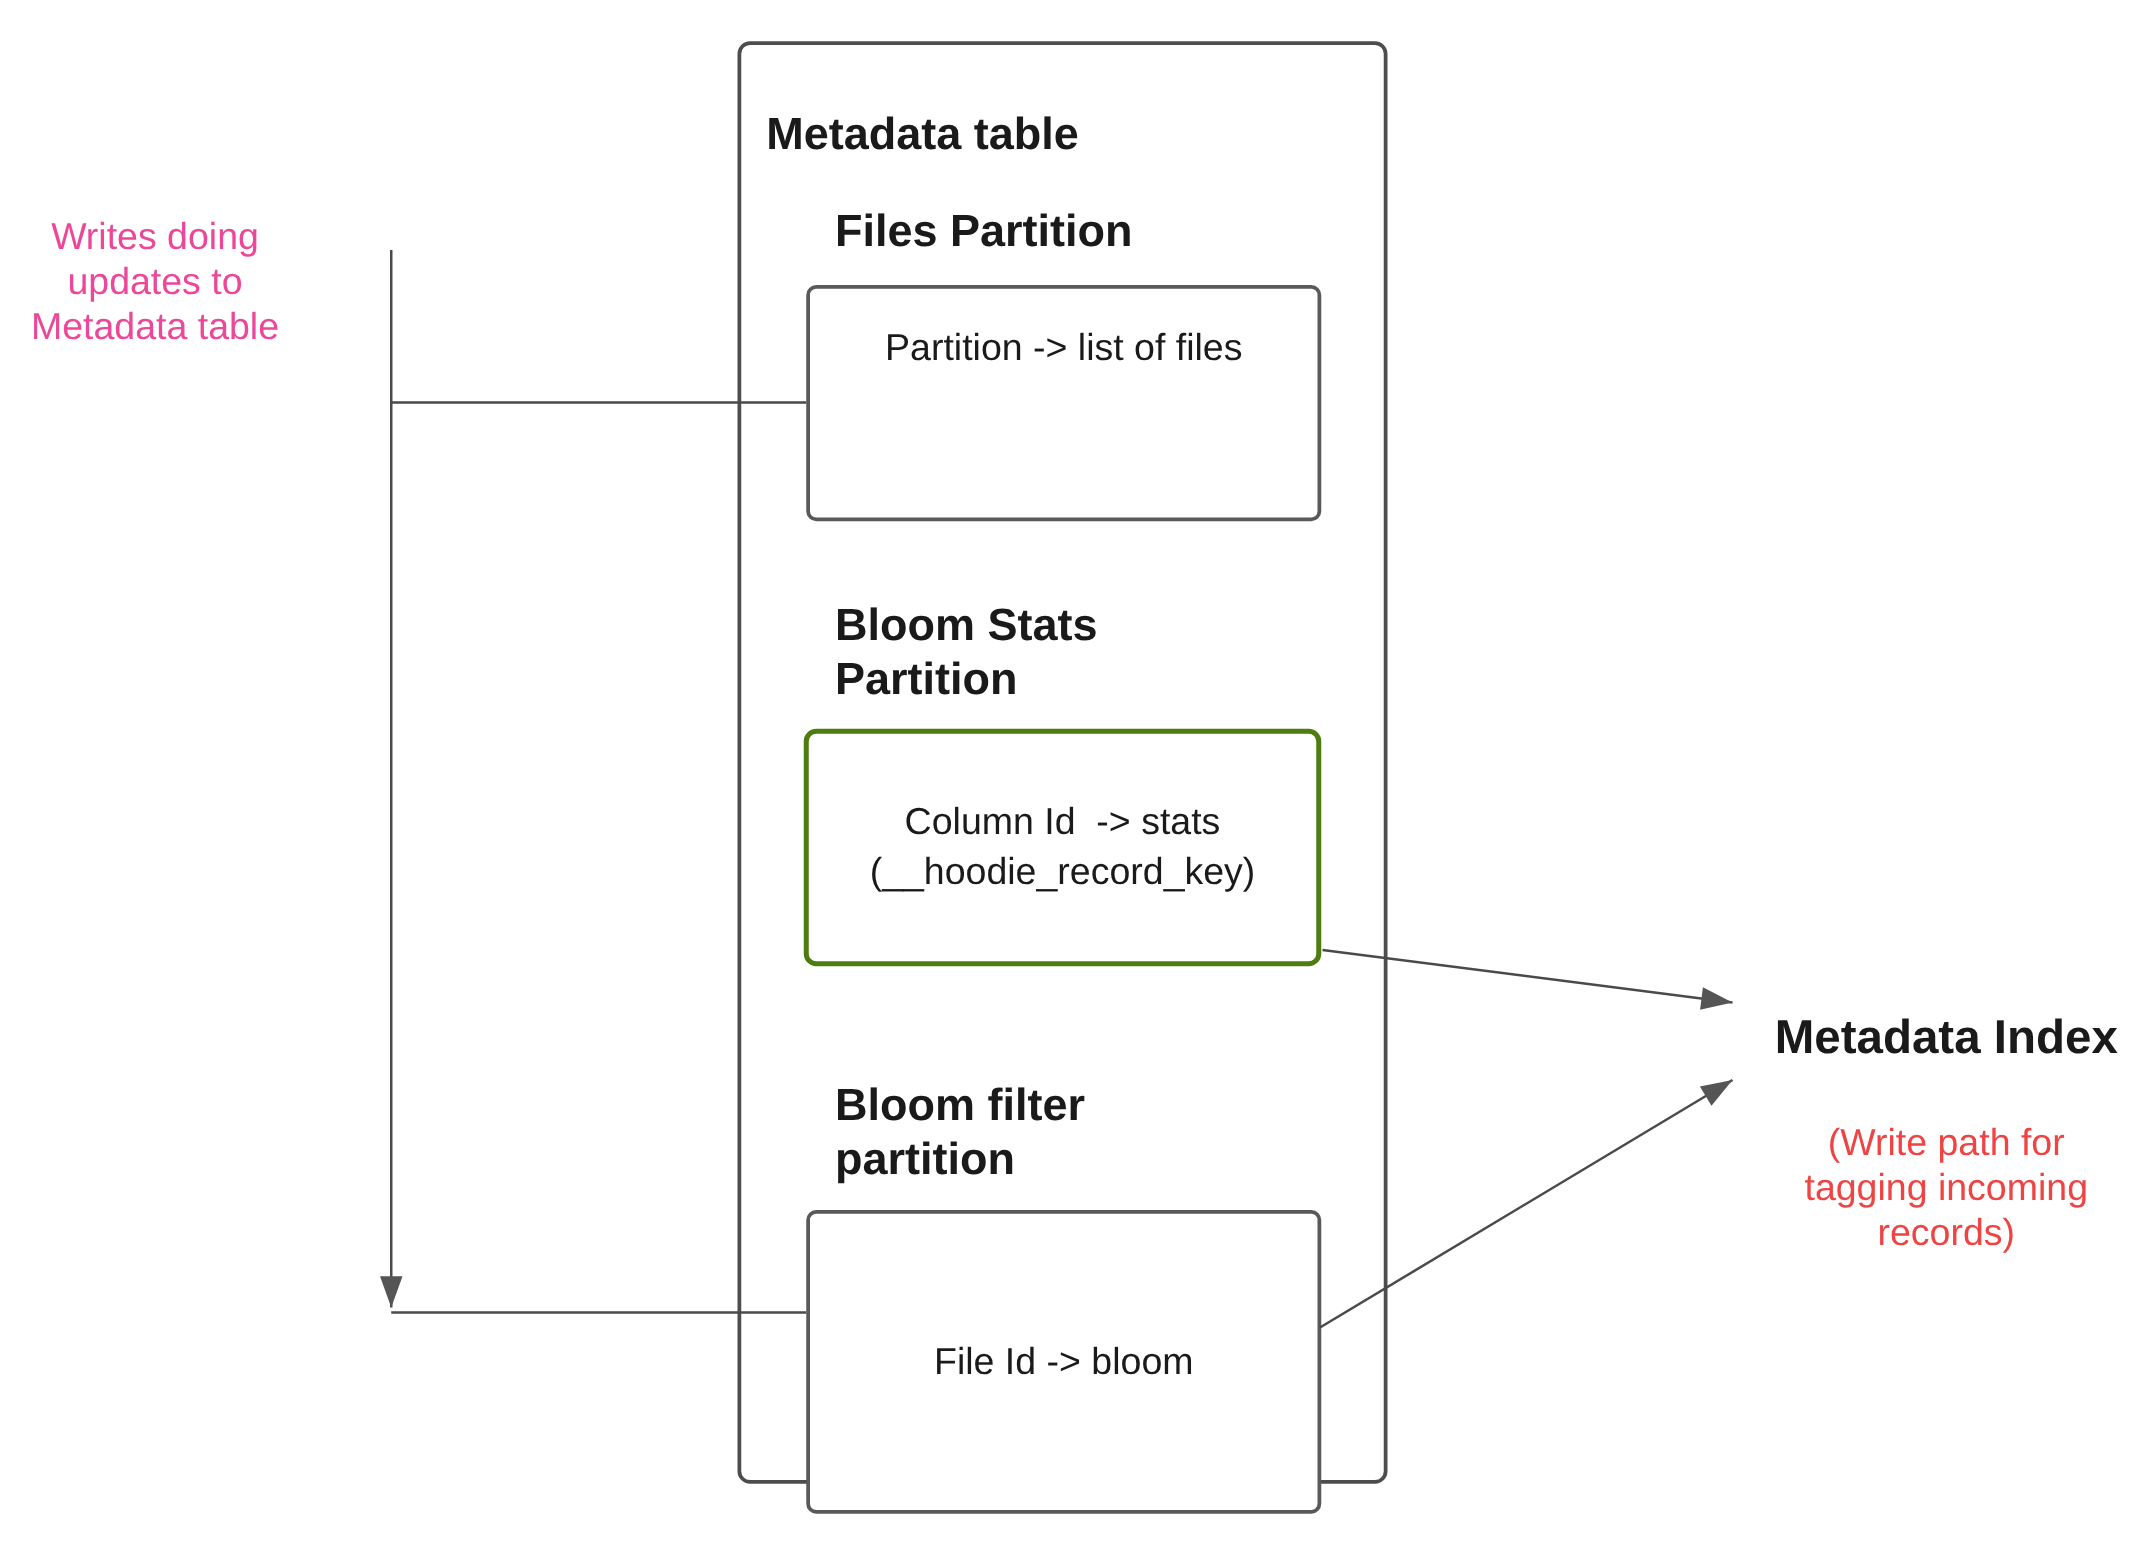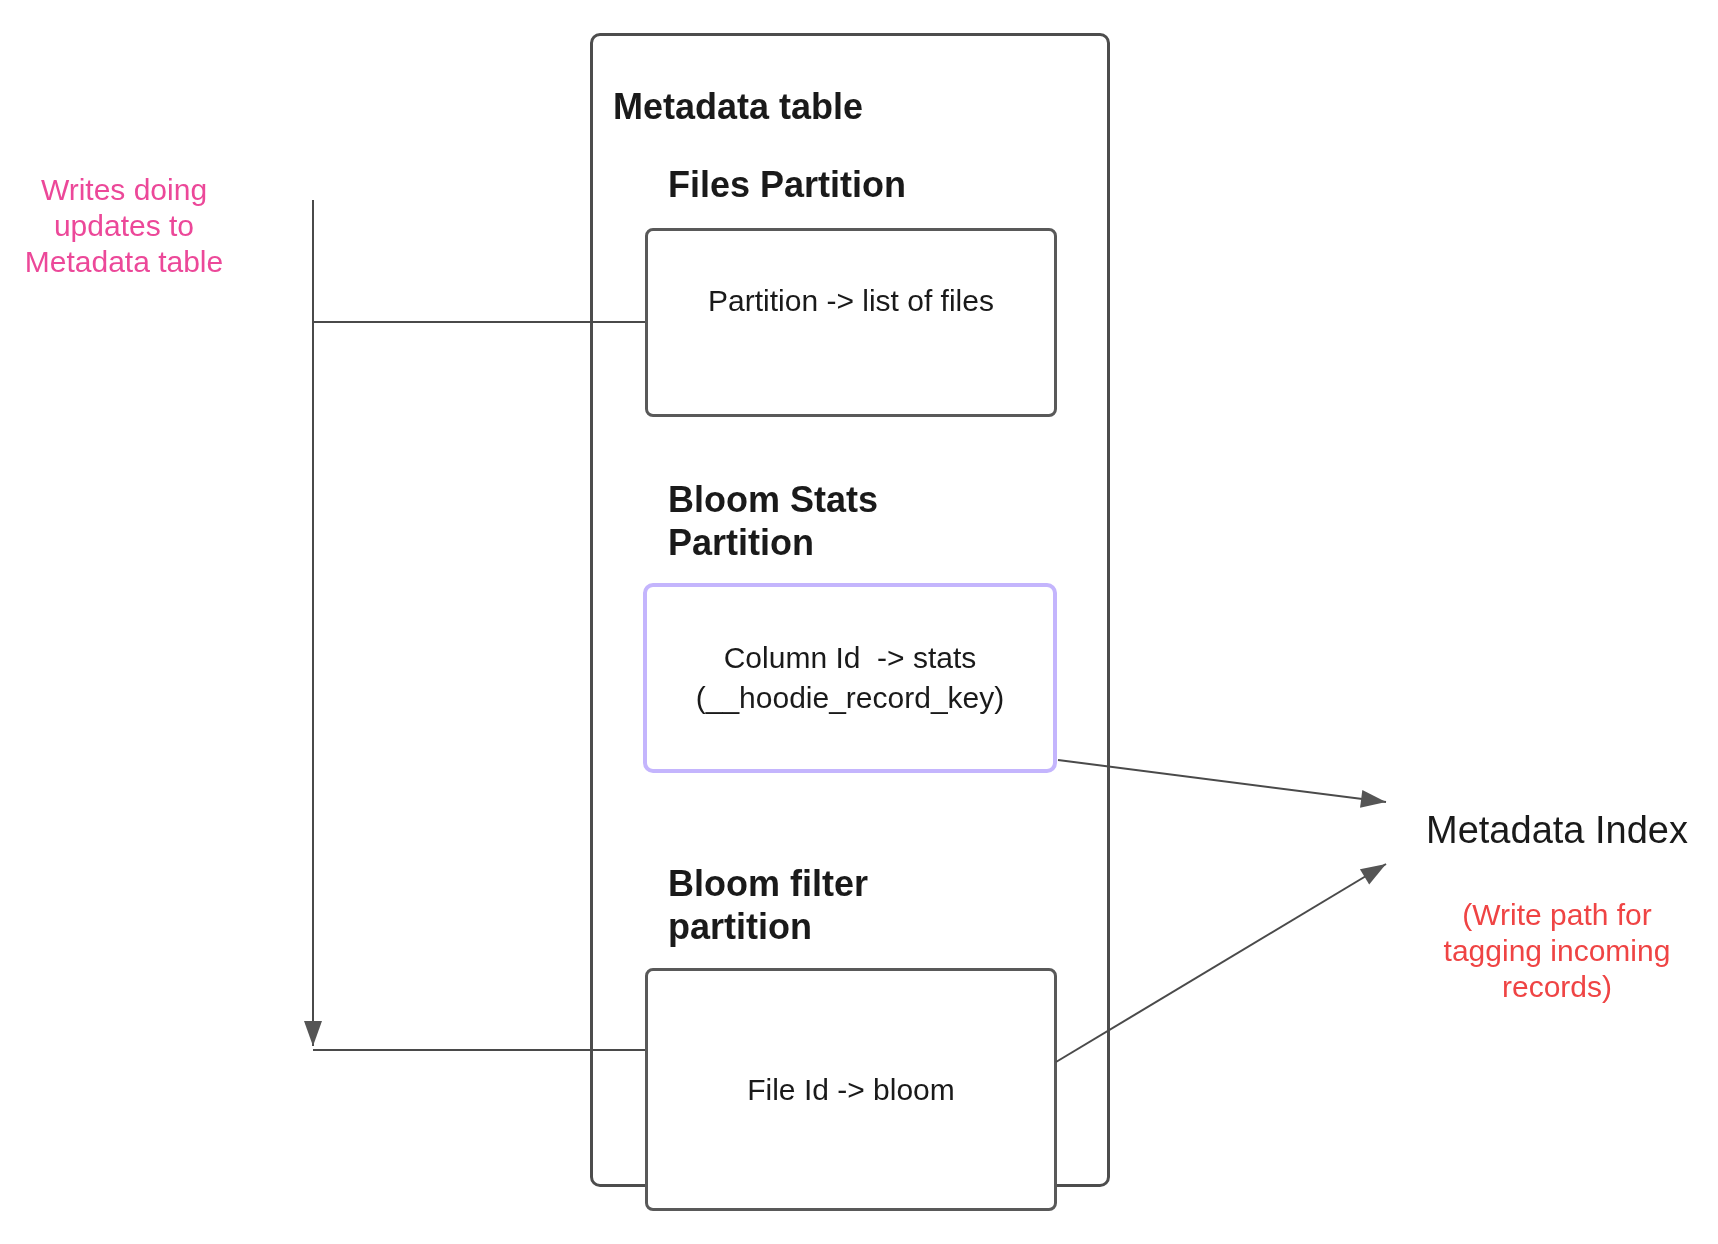--- a/index.html
+++ b/index.html
@@ -57,36 +57,36 @@
     display: flex;
     align-items: center;
     justify-content: center;
     text-align: center;
     font-size: 30px;
     line-height: 40px;
   }
   .files-box {
     left: 645px; top: 228px; width: 412px; height: 189px;
     align-items: flex-start;
-    padding-top: 50px;
+    padding-top: 28px;
   }
   .column-box {
     left: 643px; top: 583px; width: 414px; height: 190px;
-    border: 4px solid #c4b5fd;
+    border: 4px solid #4d7c0f;
     border-radius: 10px;
     white-space: pre-wrap;
   }
   .bloom-box {
     left: 645px; top: 968px; width: 412px; height: 243px;
   }
 
   .mi-title {
     left: 1397px; top: 810px; width: 320px;
     text-align: center;
-    font-size: 38px; font-weight: 400;
+    font-size: 38px; font-weight: 700;
     line-height: 40px;
     white-space: nowrap;
   }
   .mi-subtitle {
     left: 1407px; top: 897px; width: 300px;
     text-align: center;
     font-size: 30px; line-height: 36px;
     white-space: pre-line;
     color: #ef4444;
   }

